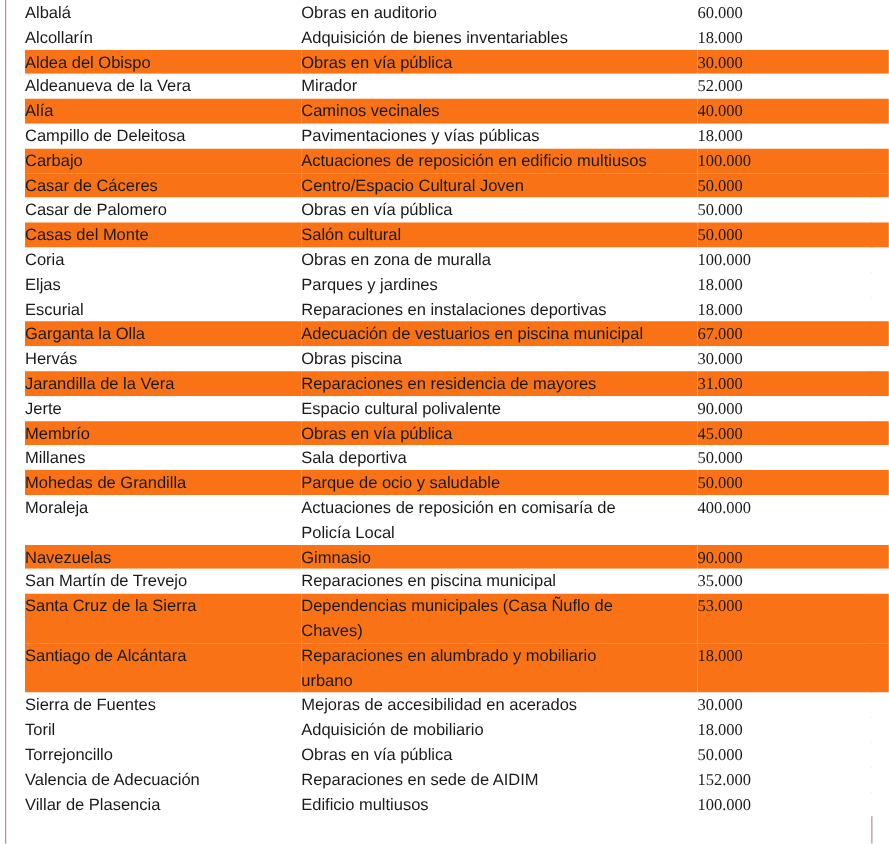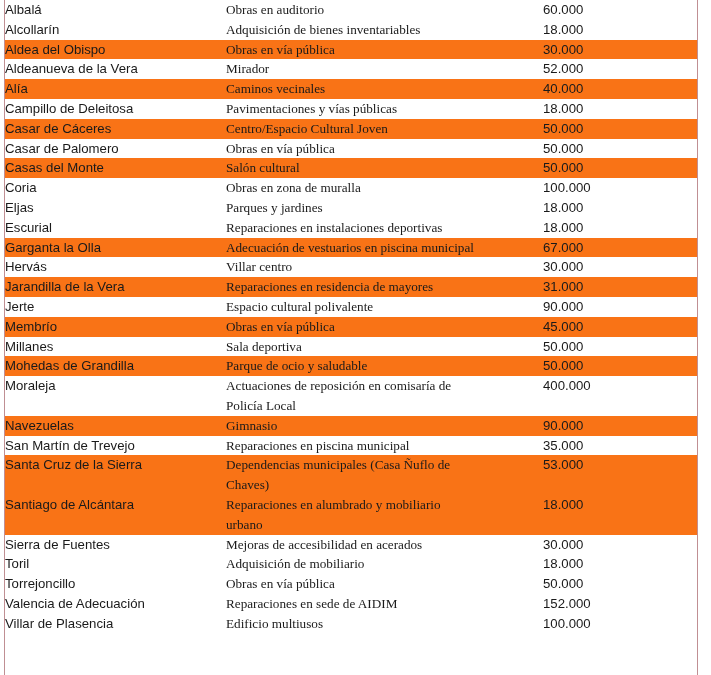--- a/index.html
+++ b/index.html
@@ -35,21 +35,21 @@
     position: absolute;
     left: 697px;
     top: 0;
     width: 1px;
     height: 675px;
     background: #c08f93;
   }
 
   #grants-table {
     position: absolute;
-    left: 5px;
+    left: 20px;
     top: 0;
     width: 692px;
     border-collapse: collapse;
     table-layout: fixed;
   }
 
   #grants-table tr {
     background: #ffffff;
   }
   #grants-table tr.shaded {
@@ -71,30 +71,30 @@
     padding-left: 5px;
   }
   td.col-description {
     width: 317px;
     padding-left: 0px;
     white-space: normal;
   }
   td.col-amount {
     width: 154px;
     padding-left: 5px;
+    font-family: Liberation Serif, serif;
   }
 
   
   .desc-text {
     display: block;
   }
   .desc-line {
     display: block;
     white-space: nowrap;
-    font-family: Liberation Serif, serif;
   }
 </style>
 </head>
 <body>
 
 <div id="doc-page">
 
   <div id="table-border-left"></div>
   <div id="table-border-right"></div>
 
@@ -148,20 +148,29 @@
         <tr>
           <td class="col-municipality">Campillo de Deleitosa</td>
           <td class="col-description">
             <span class="desc-text">
               <span class="desc-line">Pavimentaciones y vías públicas</span>
             </span>
           </td>
           <td class="col-amount">18.000</td>
         </tr>
         <tr class="shaded">
+          <td class="col-municipality">Carbajo</td>
+          <td class="col-description">
+            <span class="desc-text">
+              <span class="desc-line">Actuaciones de reposición en edificio multiusos</span>
+            </span>
+          </td>
+          <td class="col-amount">100.000</td>
+        </tr>
+        <tr class="shaded">
           <td class="col-municipality">Casar de Cáceres</td>
           <td class="col-description">
             <span class="desc-text">
               <span class="desc-line">Centro/Espacio Cultural Joven</span>
             </span>
           </td>
           <td class="col-amount">50.000</td>
         </tr>
         <tr>
           <td class="col-municipality">Casar de Palomero</td>
@@ -214,21 +223,21 @@
             <span class="desc-text">
               <span class="desc-line">Adecuación de vestuarios en piscina municipal</span>
             </span>
           </td>
           <td class="col-amount">67.000</td>
         </tr>
         <tr>
           <td class="col-municipality">Hervás</td>
           <td class="col-description">
             <span class="desc-text">
-              <span class="desc-line">Villar centro</span>
+              <span class="desc-line">Obras piscina</span>
             </span>
           </td>
           <td class="col-amount">30.000</td>
         </tr>
         <tr class="shaded">
           <td class="col-municipality">Jarandilla de la Vera</td>
           <td class="col-description">
             <span class="desc-text">
               <span class="desc-line">Reparaciones en residencia de mayores</span>
             </span>

